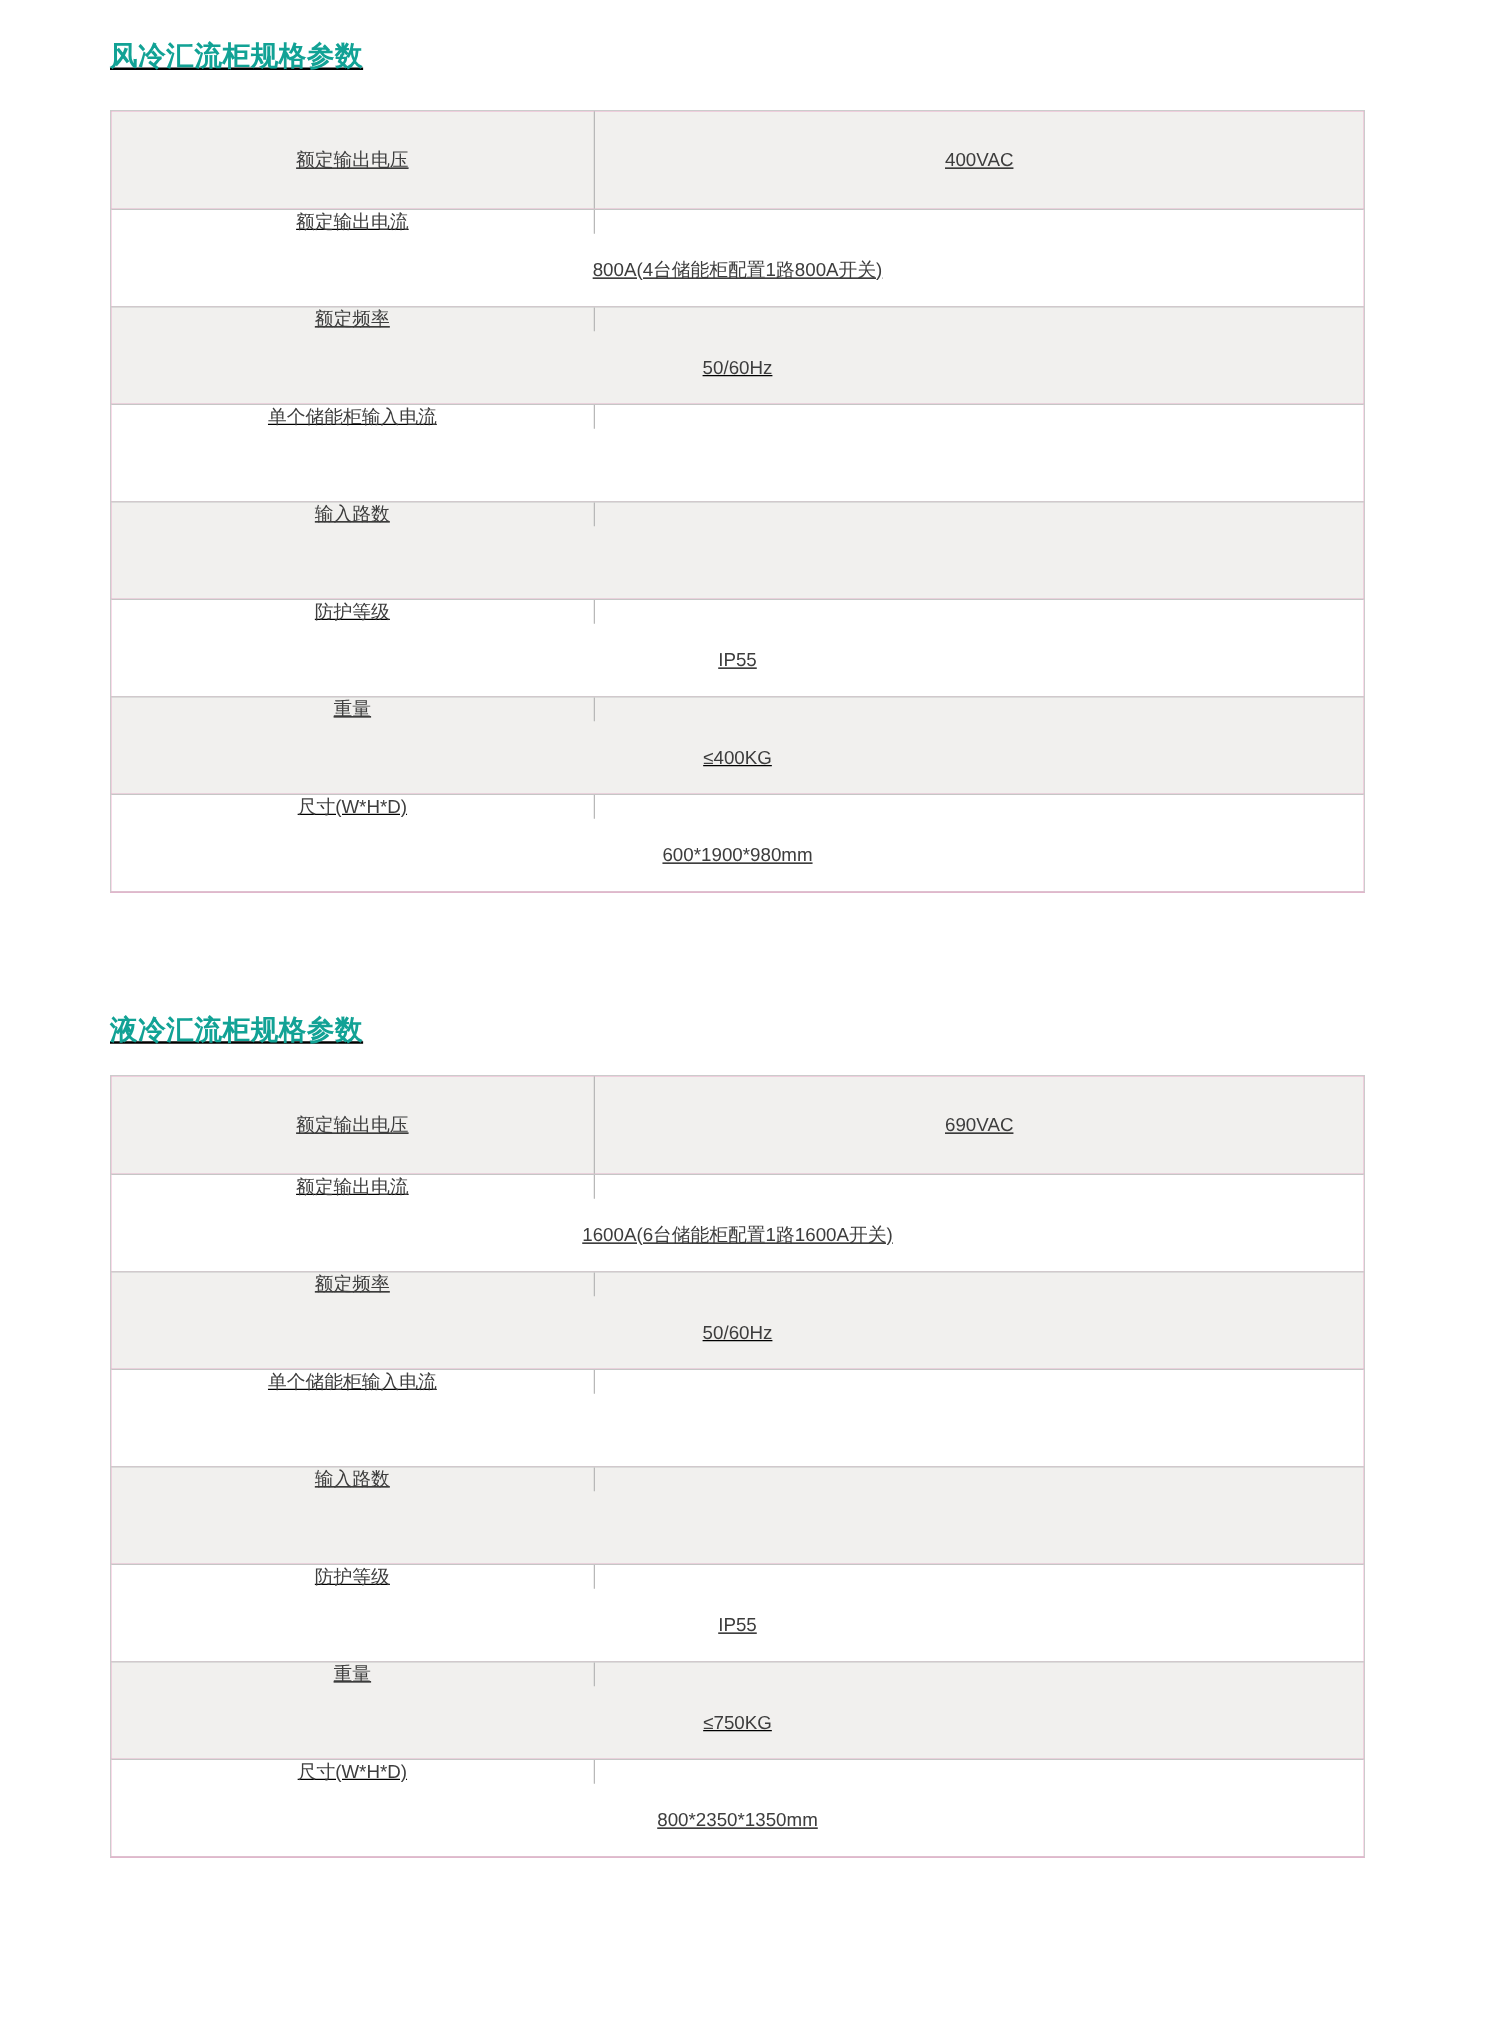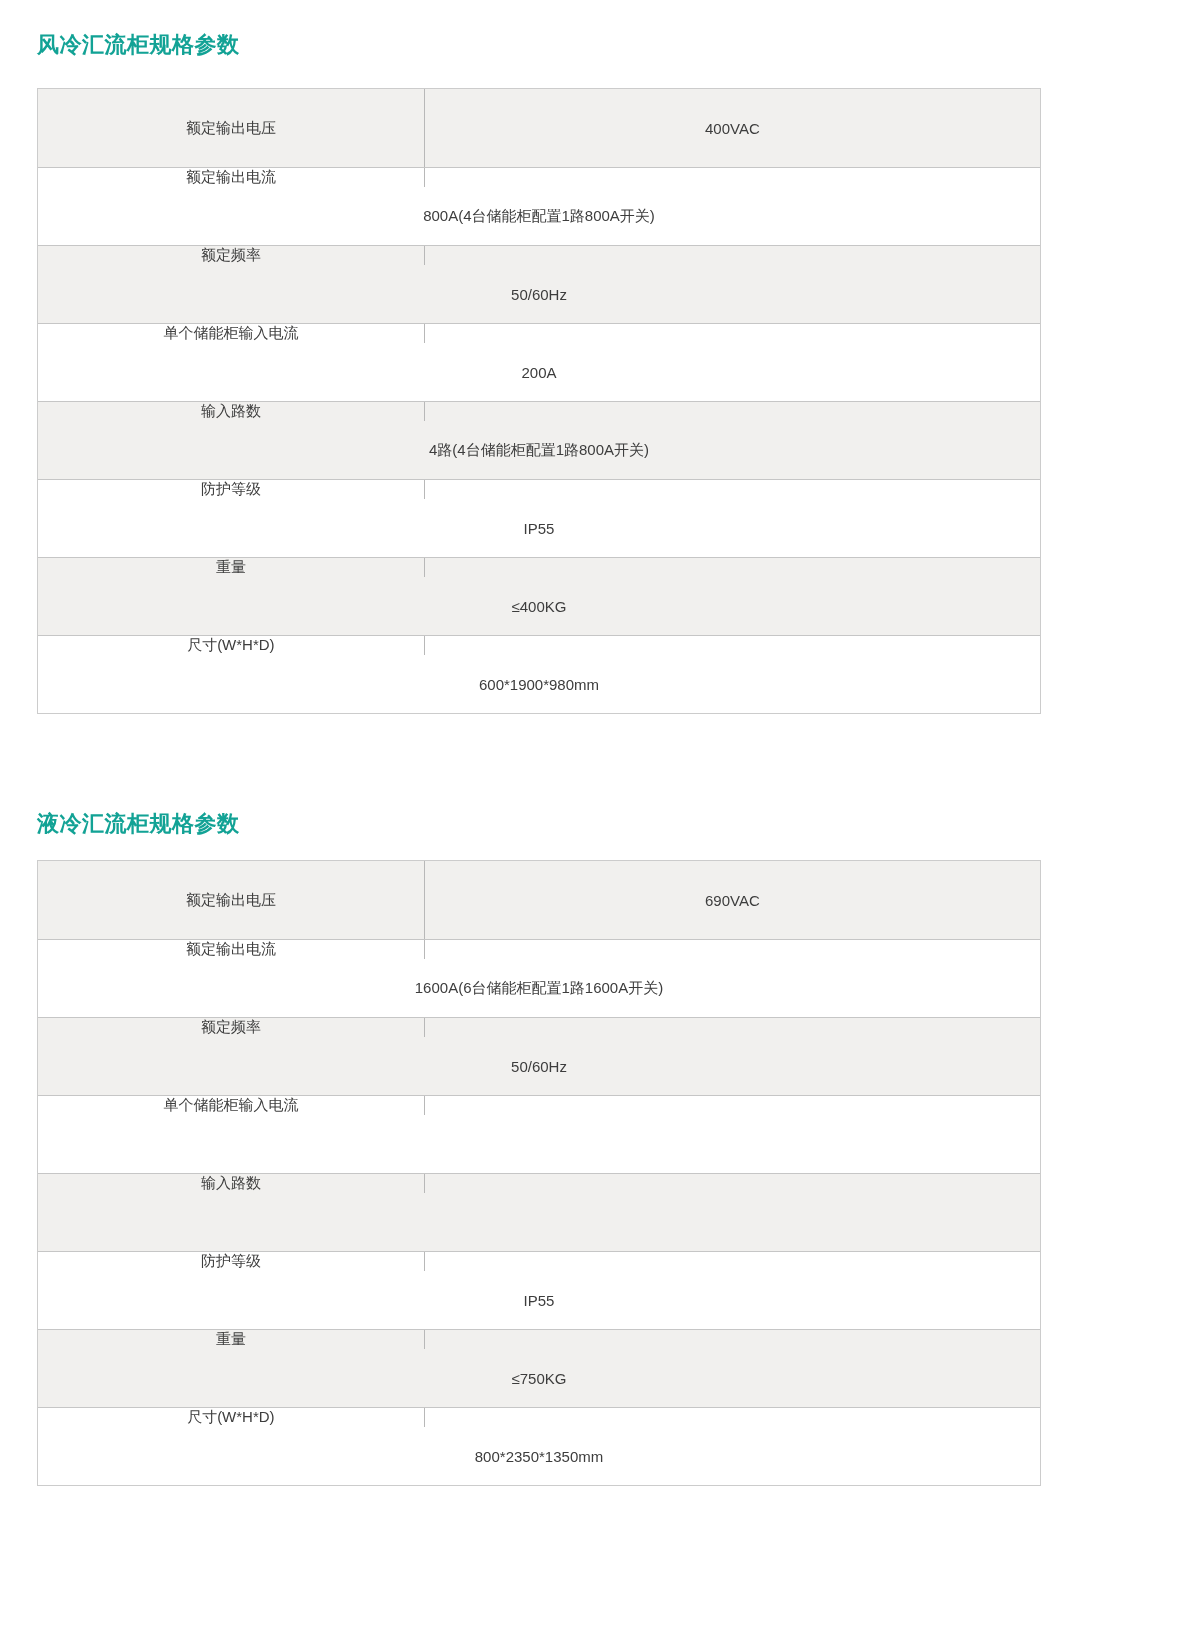--- a/index.html
+++ b/index.html
@@ -4,22 +4,23 @@
 <style>
   html, body { margin: 0; padding: 0; }
   body {
     width: 1201px;
     height: 1627px;
     background: #ffffff;
     font-family: "Liberation Sans", "DejaVu Sans", sans-serif;
     -webkit-font-smoothing: antialiased;
   }
   .content {
-    margin-left: 37px;
+    margin-left: 88px;
     width: 1004px;
+    text-decoration: underline;
   }
   .section-title {
     margin: 0;
     font-size: 22px;
     line-height: 28px;
     font-weight: 700;
     color: #12a295;
     letter-spacing: 0.5px;
   }
   .section-air .section-title   { padding-top: 31px; padding-bottom: 29px; }
@@ -68,25 +69,23 @@
       <div class="tr">
         <div class="td label-cell">额定输出电流</div>
         <div class="td value-cell">800A(4台储能柜配置1路800A开关)</div>
       </div>
       <div class="tr">
         <div class="td label-cell">额定频率</div>
         <div class="td value-cell">50/60Hz</div>
       </div>
       <div class="tr">
         <div class="td label-cell">单个储能柜输入电流</div>
-        <div class="td value-cell">200A</div>
       </div>
       <div class="tr">
         <div class="td label-cell">输入路数</div>
-        <div class="td value-cell">4路(4台储能柜配置1路800A开关)</div>
       </div>
       <div class="tr">
         <div class="td label-cell">防护等级</div>
         <div class="td value-cell">IP55</div>
       </div>
       <div class="tr">
         <div class="td label-cell">重量</div>
         <div class="td value-cell">≤400KG</div>
       </div>
       <div class="tr">

